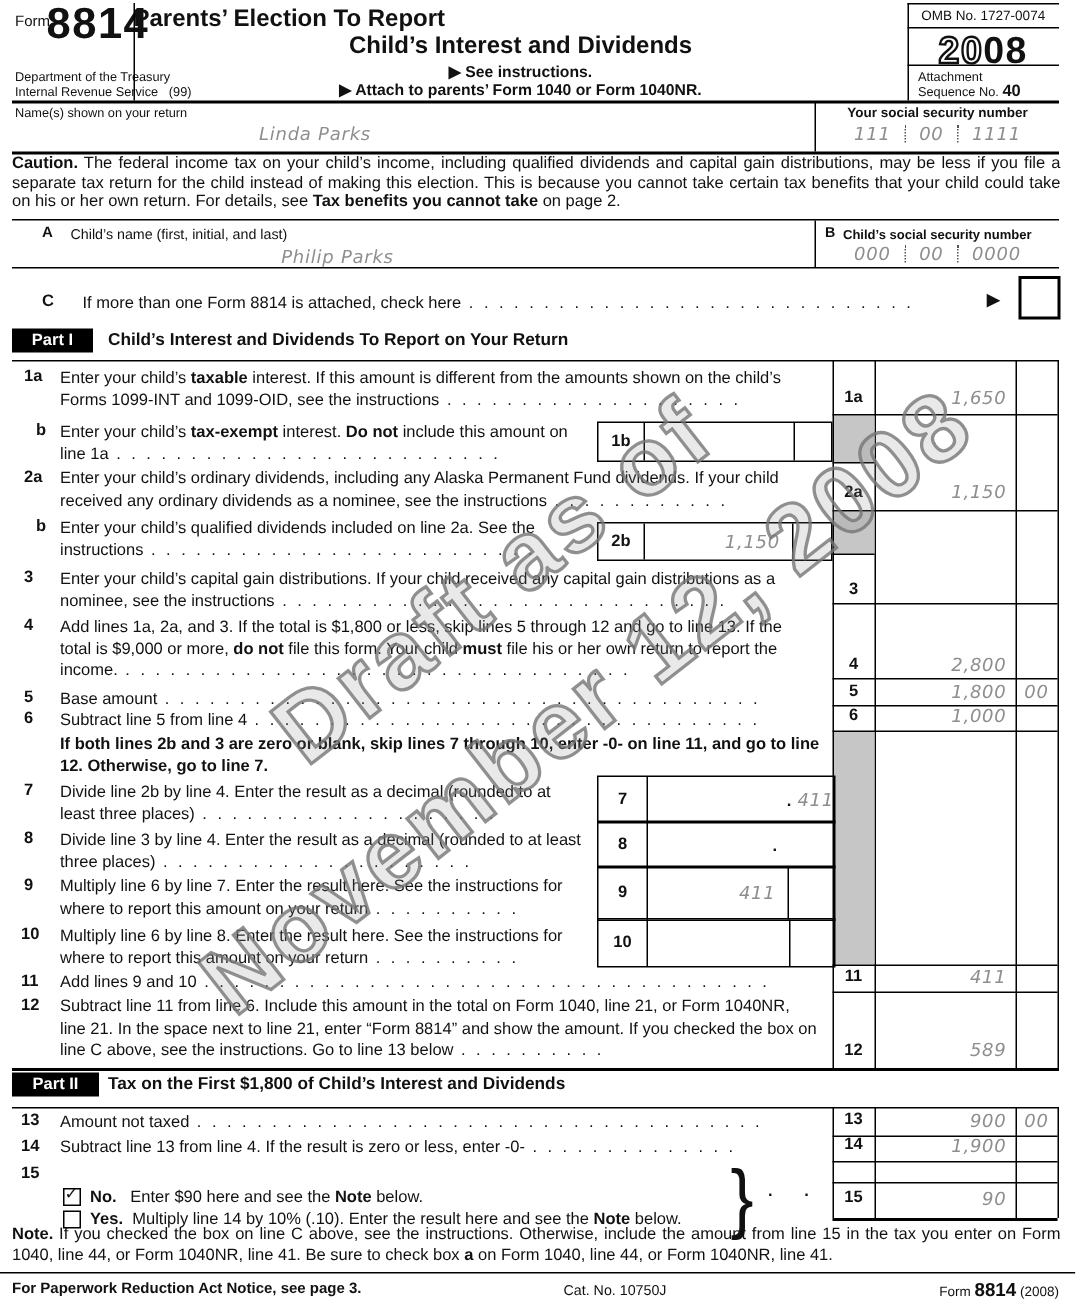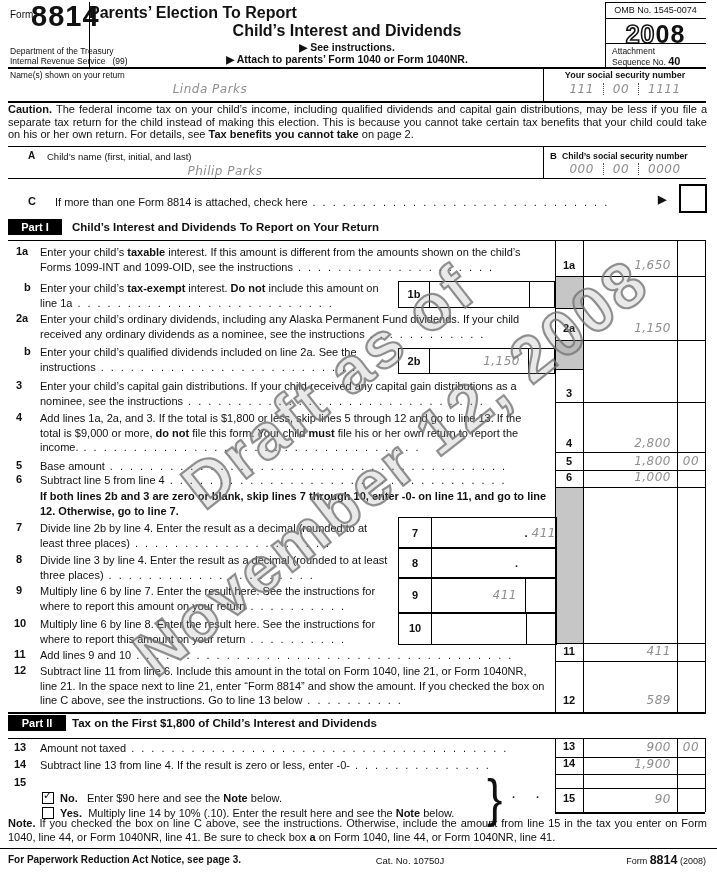--- a/index.html
+++ b/index.html
@@ -45,21 +45,21 @@
   <div class="abs b" style="left:89px;top:22px;width:516px;text-align:center;font-size:16px;">Child’s Interest and Dividends</div>
   <div class="abs b" style="left:89px;top:41px;width:516px;text-align:center;font-size:10.5px;">
     <span>▶</span>
     <span>See instructions.</span>
   </div>
   <div class="abs b" style="left:89px;top:53px;width:516px;text-align:center;font-size:10.5px;">
     <span>▶</span>
     <span>Attach to parents’ Form 1040 or Form 1040NR.</span>
   </div>
 
-  <div class="abs" style="left:605px;top:5px;width:101px;text-align:center;font-size:9px;">OMB No. 1545-0074</div>
+  <div class="abs" style="left:605px;top:5px;width:101px;text-align:center;font-size:9px;">OMB No. 1727-0074</div>
   <div class="abs" style="left:605px;top:20px;width:101px;text-align:center;font-size:25px;letter-spacing:1px;">
     <span class="y20">20</span><span class="y08">08</span>
   </div>
   <div class="abs" style="left:612px;top:46px;font-size:8.5px;">Attachment</div>
   <div class="abs" style="left:612px;top:55px;font-size:8.5px;">
     <span>Sequence No.</span>
     <span class="b" style="font-size:11px;">40</span>
   </div>
 
   <div class="hl" style="left:605px;top:2px;width:101px;"></div>

